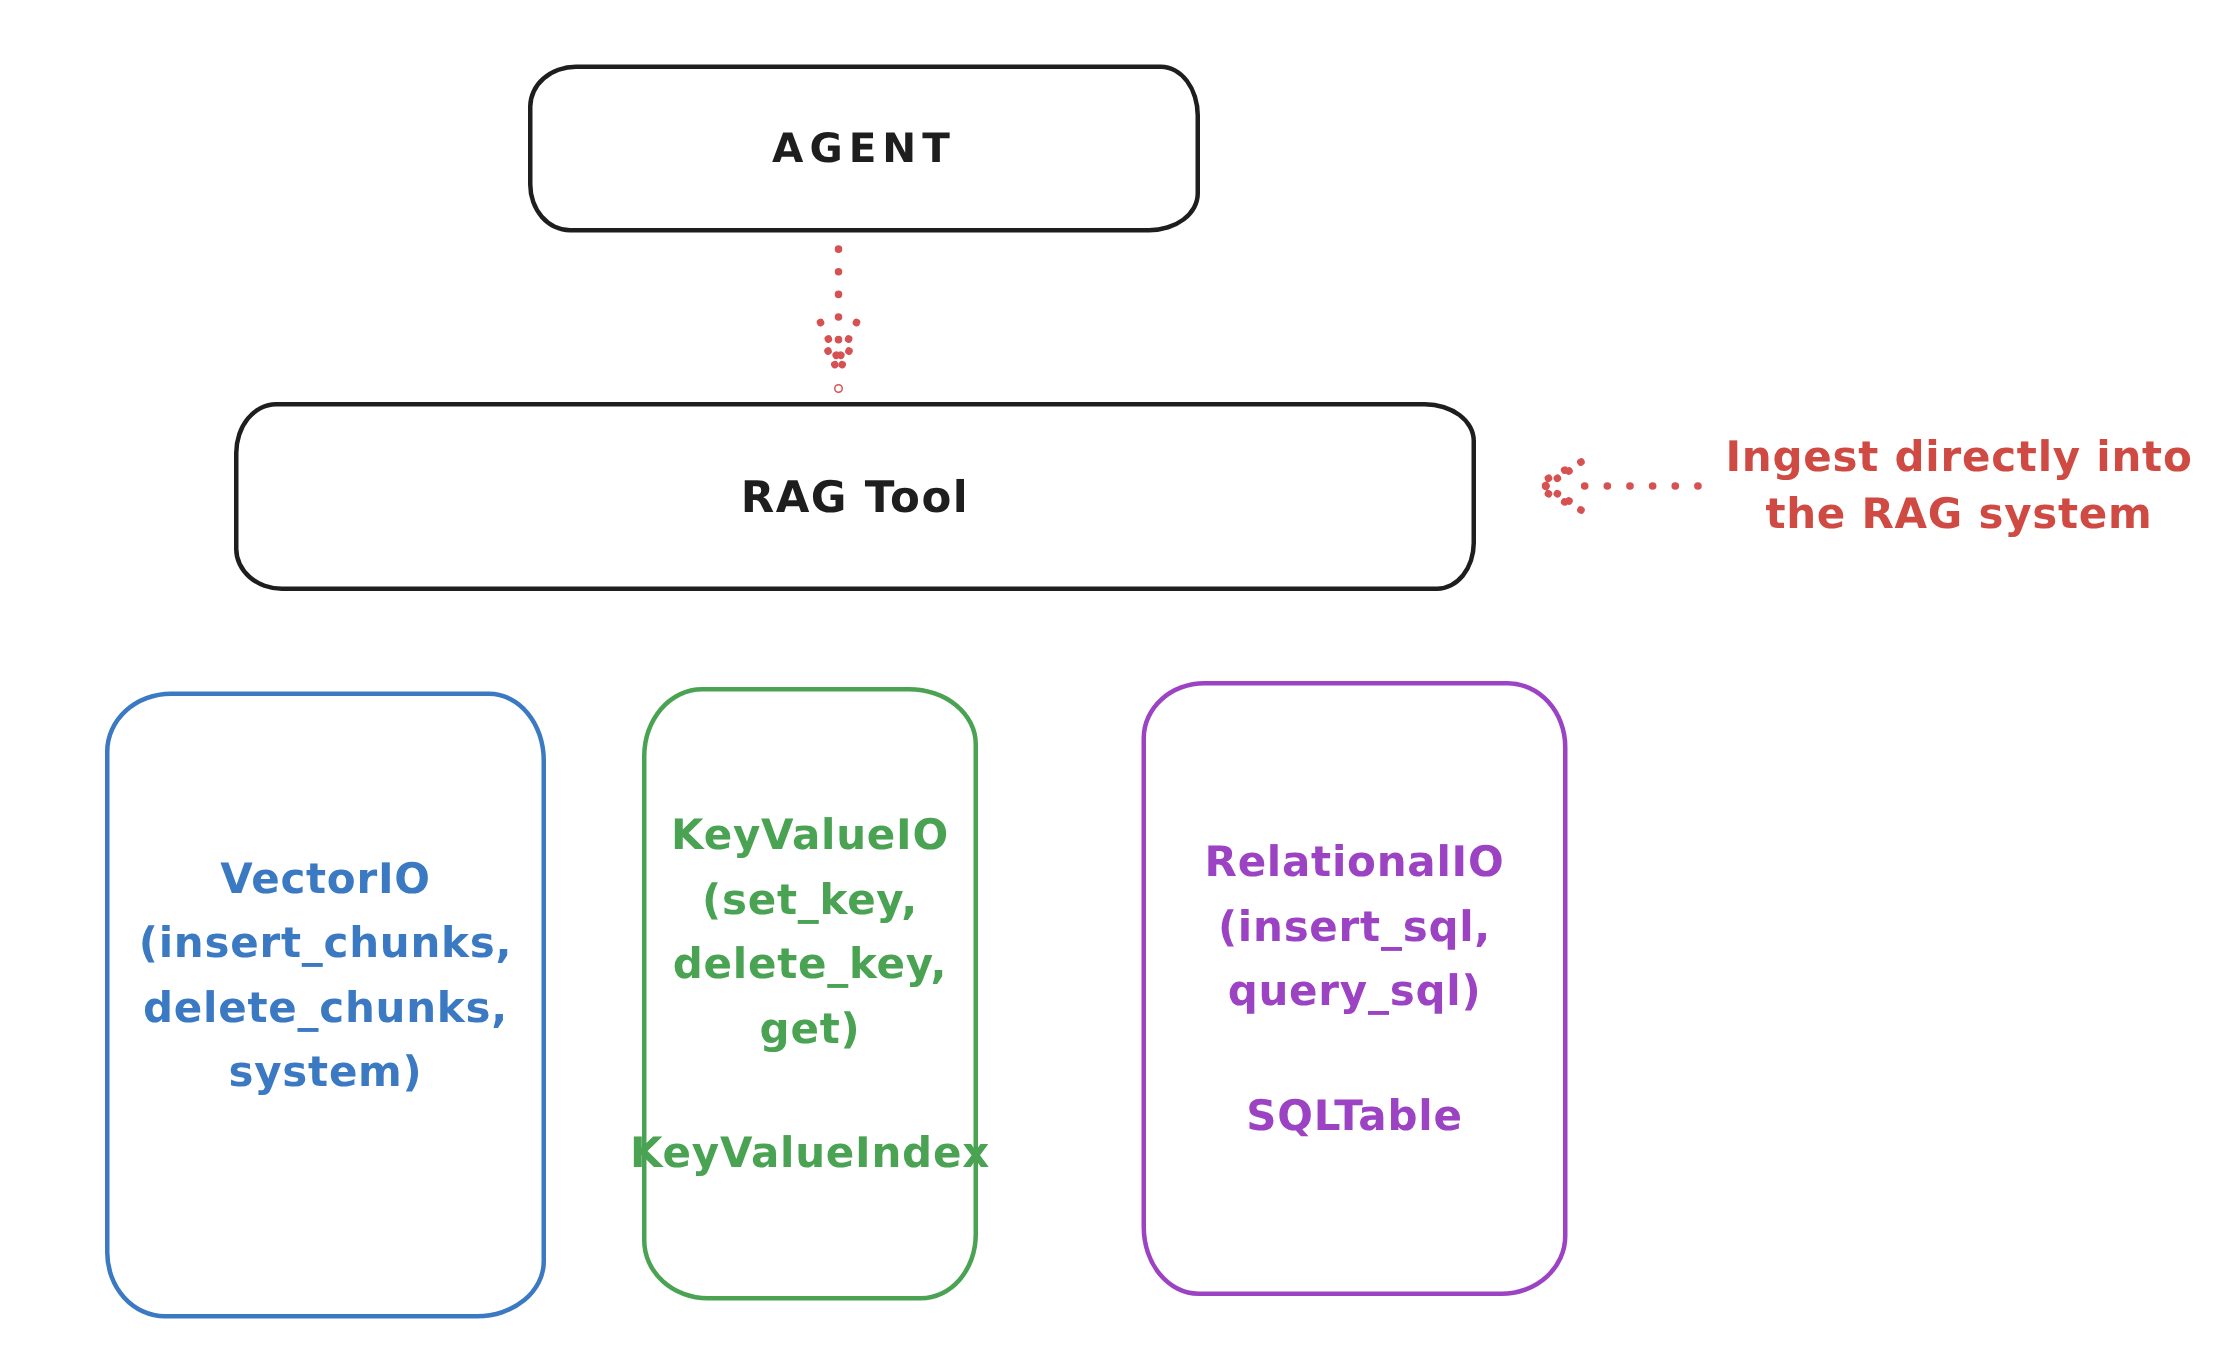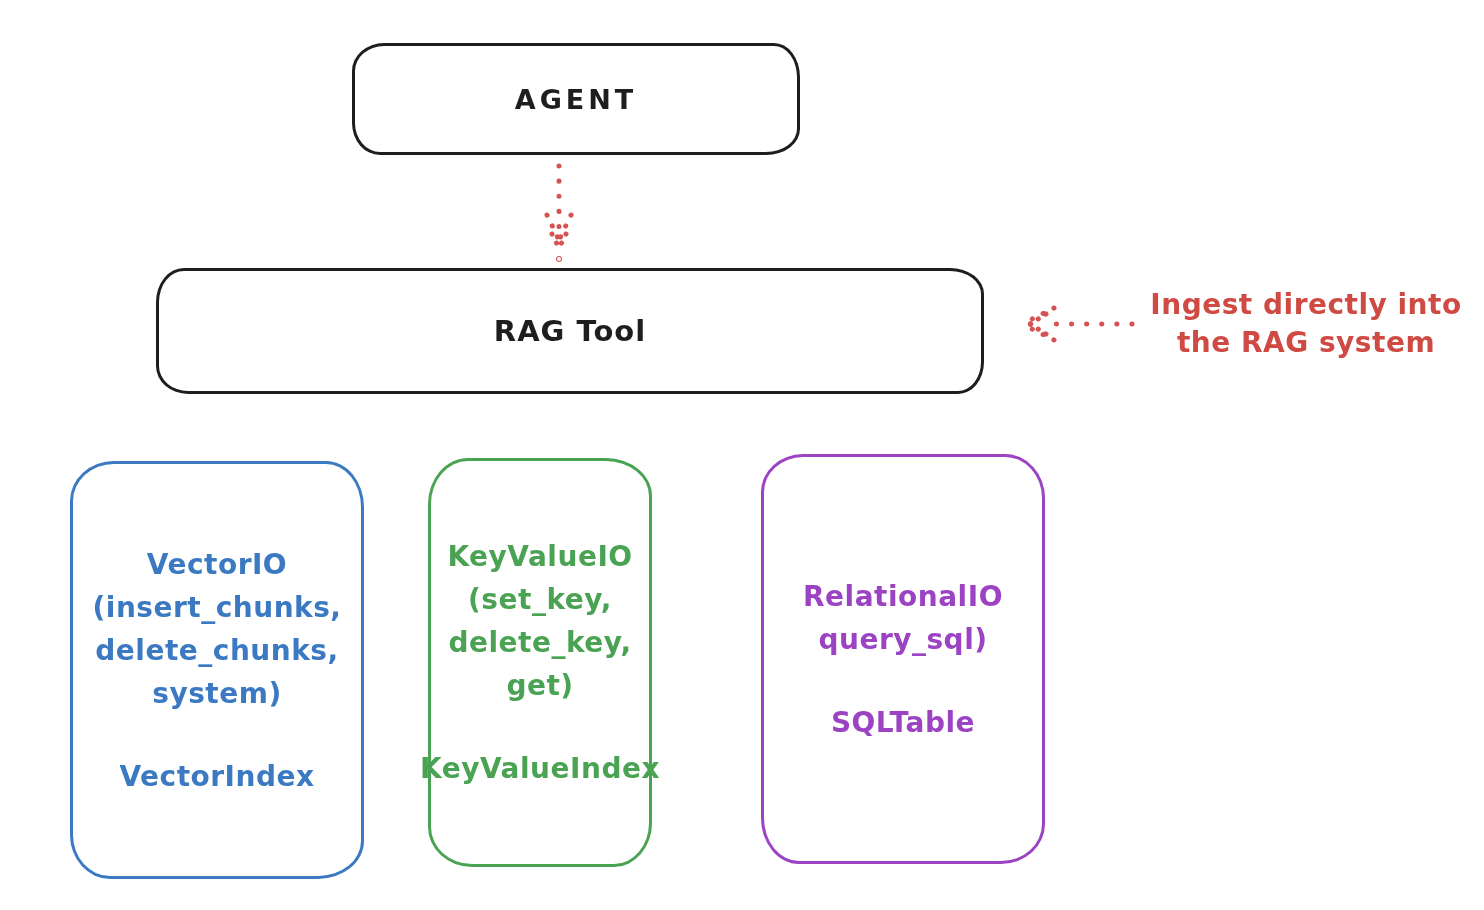--- a/index.html
+++ b/index.html
@@ -123,36 +123,36 @@
     <div>the RAG system</div>
   </div>
 
   <div class="node storage-box box-vector">
     <div class="box-text">
       <div>VectorIO</div>
       <div>(insert_chunks,</div>
       <div>delete_chunks,</div>
       <div>system)</div>
       <div class="line-spacer"></div>
-      <div>VectorIndex</div>
     </div>
   </div>
 
   <div class="node storage-box box-keyvalue">
     <div class="box-text">
       <div>KeyValueIO</div>
       <div>(set_key,</div>
       <div>delete_key, get)</div>
       <div class="line-spacer"></div>
       <div>KeyValueIndex</div>
     </div>
   </div>
 
   <div class="node storage-box box-relational">
     <div class="box-text">
       <div>RelationalIO</div>
+      <div>(insert_sql,</div>
       <div>query_sql)</div>
       <div class="line-spacer"></div>
       <div>SQLTable</div>
     </div>
   </div>
 
 </div>
 
 </body></html>

